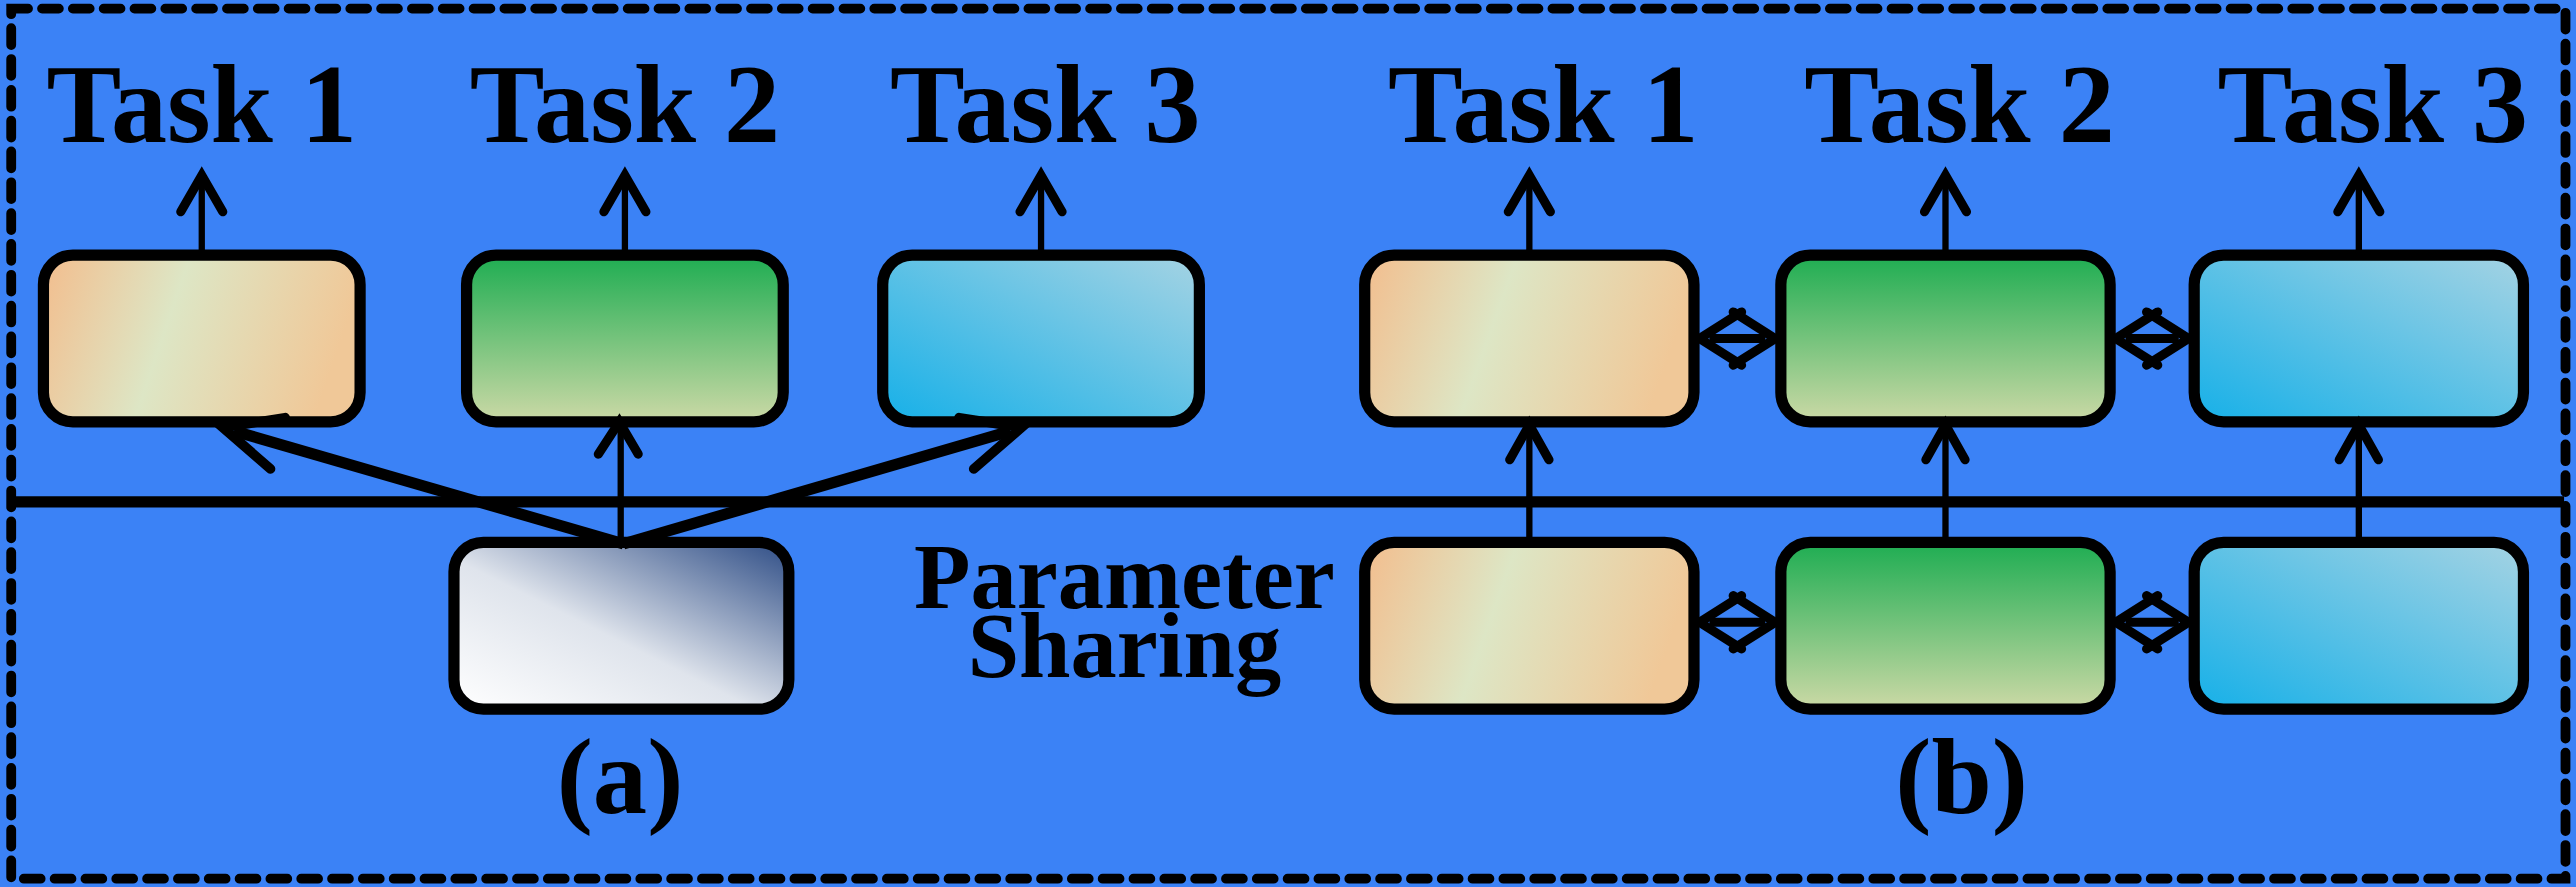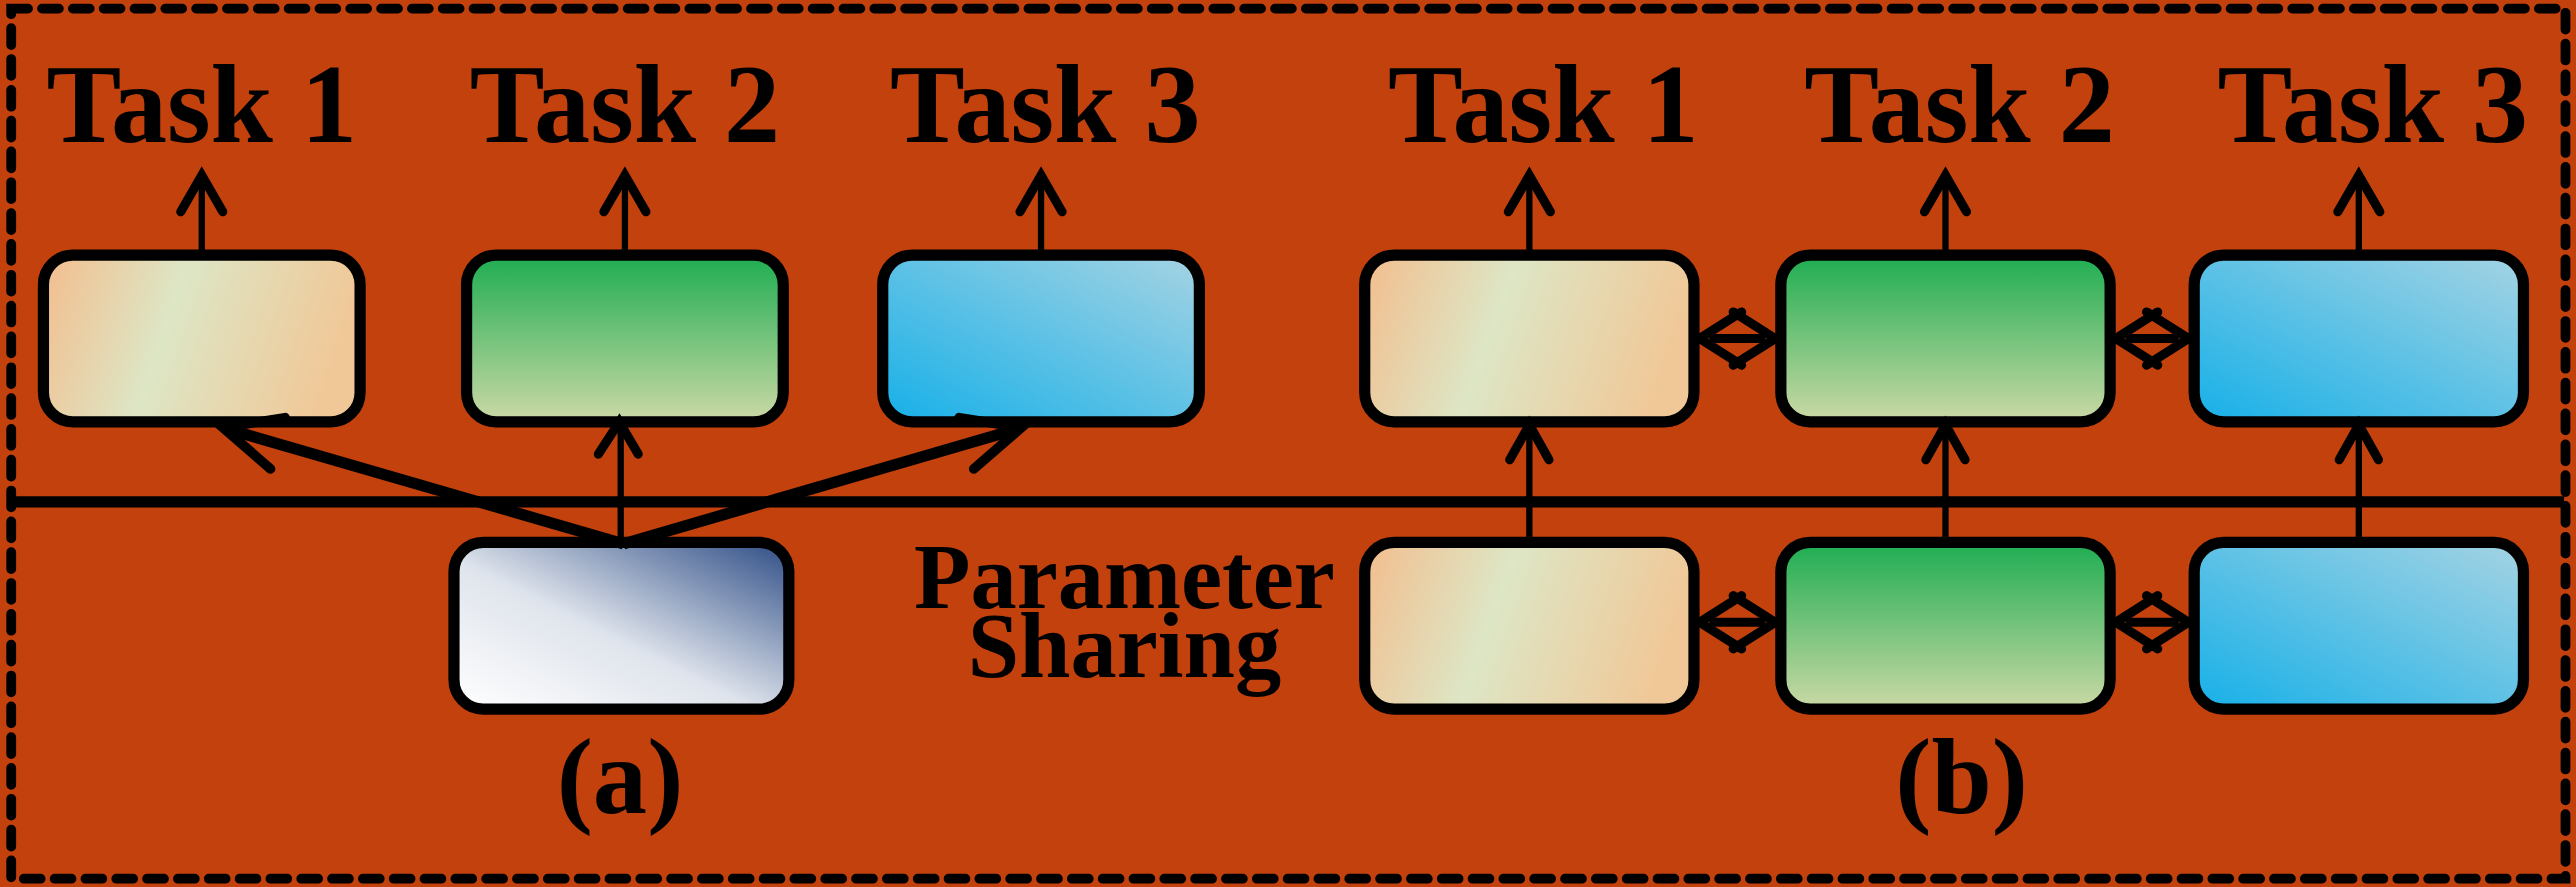--- a/index.html
+++ b/index.html
@@ -1,16 +1,16 @@
 <!DOCTYPE html>
 <html style="font-size:11.2px"><head>
 <meta charset="utf-8">
 <style>
   html,body{margin:0;padding:0;background:#ffffff;}
-  .figure-wrap{width:2576px;height:888px;position:relative;background:#c2410c;}
+  .figure-wrap{width:2576px;height:888px;position:relative;background:#3b82f6;}
   svg{display:block;}
   text{font-family:"Liberation Serif","DejaVu Serif",serif;font-weight:bold;fill:#000000;}
   .task-label{font-size:160px;}
   .annotation{font-size:132px;}
   .caption{font-size:155px;}
   .box{stroke:#000000;stroke-width:16;}
   .shaft{stroke:#000000;fill:none;}
   .head{stroke:#000000;fill:none;stroke-linecap:round;stroke-linejoin:miter;}
 </style>
 </head>

